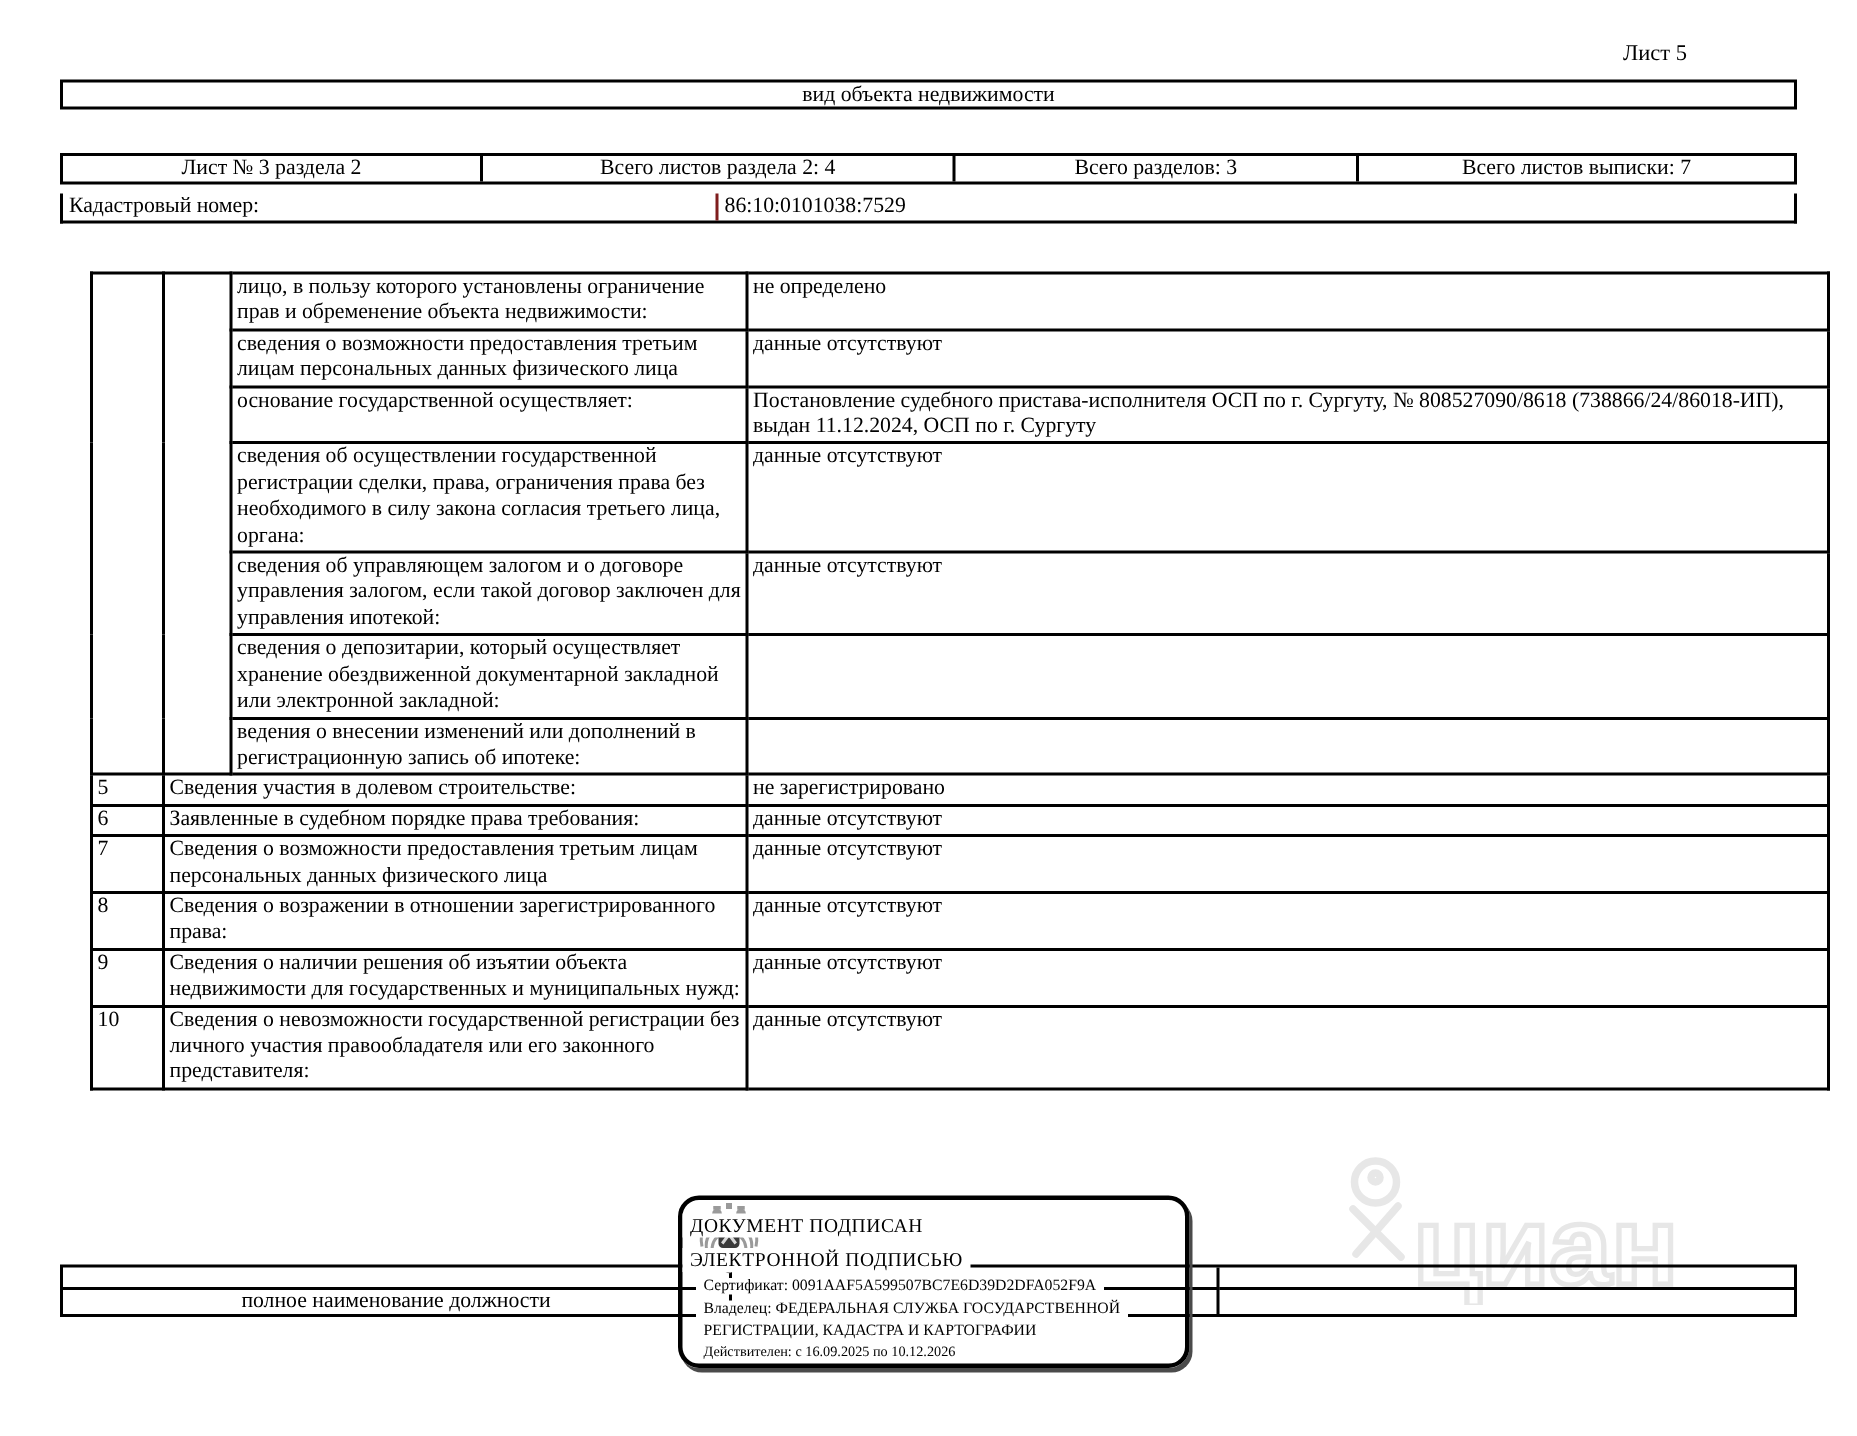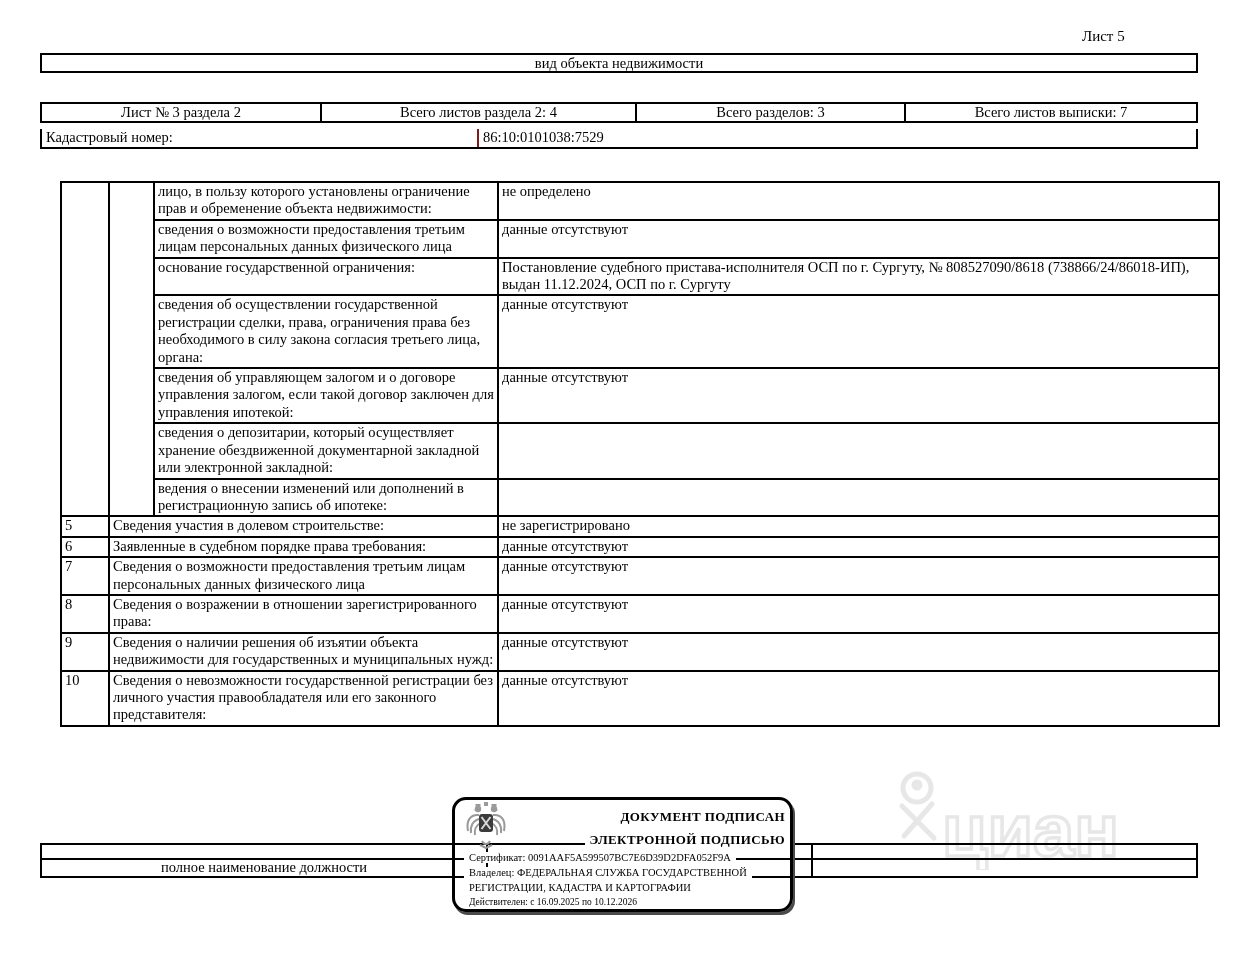--- a/index.html
+++ b/index.html
@@ -67,21 +67,21 @@
   #watermark { left: 890px; top: 766px; z-index: 1; }
 
   
   #stamp {
     left: 452px; top: 797px; width: 341px; height: 115px;
     border: 3px solid #000; border-radius: 14px;
     background: transparent; z-index: 3;
     box-shadow: 2px 3px 0 #4b4b4b;
   }
   #stamp .line { position: absolute; white-space: nowrap; }
-  #stamp .center { left: 0; width: 100%; text-align: right; font-weight: bold; }
+  #stamp .center { left: 0; width: 100%; text-align: left; }
   #stamp .bgw { background: #fff; padding: 0 5px; display: inline-block; }
   #stamp .t { font-size: 13px; letter-spacing: .4px; }
   #stamp .i { font-size: 10.5px; left: 9px; }
   #stamp .v { font-size: 9.5px; left: 9px; }
   #eagle { position: absolute; left: 10px; top: 1px; }
 </style>
 </head>
 <body>
 
 <div class="abs" id="sheet-label">Лист 5</div>
@@ -116,21 +116,21 @@
         <td rowspan="7"></td>
         <td rowspan="7"></td>
         <td>лицо, в пользу которого установлены ограничение прав и обременение объекта недвижимости:</td>
         <td>не определено</td>
       </tr>
       <tr>
         <td>сведения о возможности предоставления третьим лицам персональных данных физического лица</td>
         <td>данные отсутствуют</td>
       </tr>
       <tr>
-        <td>основание государственной ограничения:</td>
+        <td>основание государственной осуществляет:</td>
         <td>Постановление судебного пристава-исполнителя ОСП по г. Сургуту, № 808527090/8618 (738866/24/86018-ИП), выдан 11.12.2024, ОСП по г. Сургуту</td>
       </tr>
       <tr>
         <td>сведения об осуществлении государственной регистрации сделки, права, ограничения права без необходимого в силу закона согласия третьего лица, органа:</td>
         <td>данные отсутствуют</td>
       </tr>
       <tr>
         <td>сведения об управляющем залогом и о договоре управления залогом, если такой договор заключен для управления ипотекой:</td>
         <td>данные отсутствуют</td>
       </tr>

